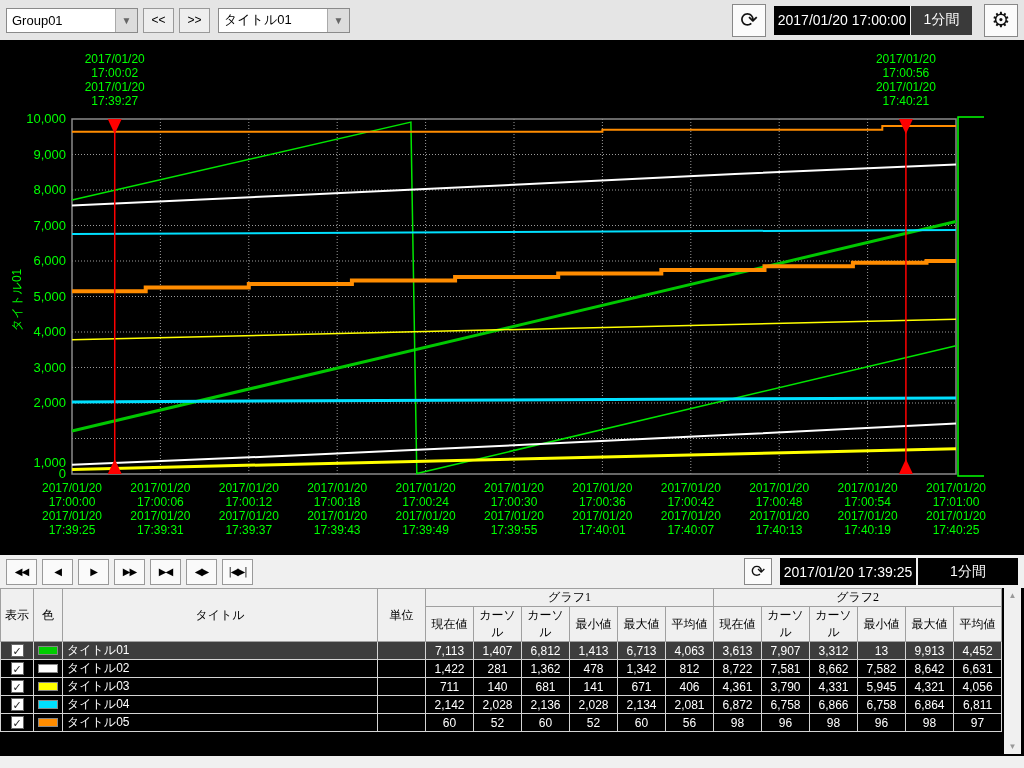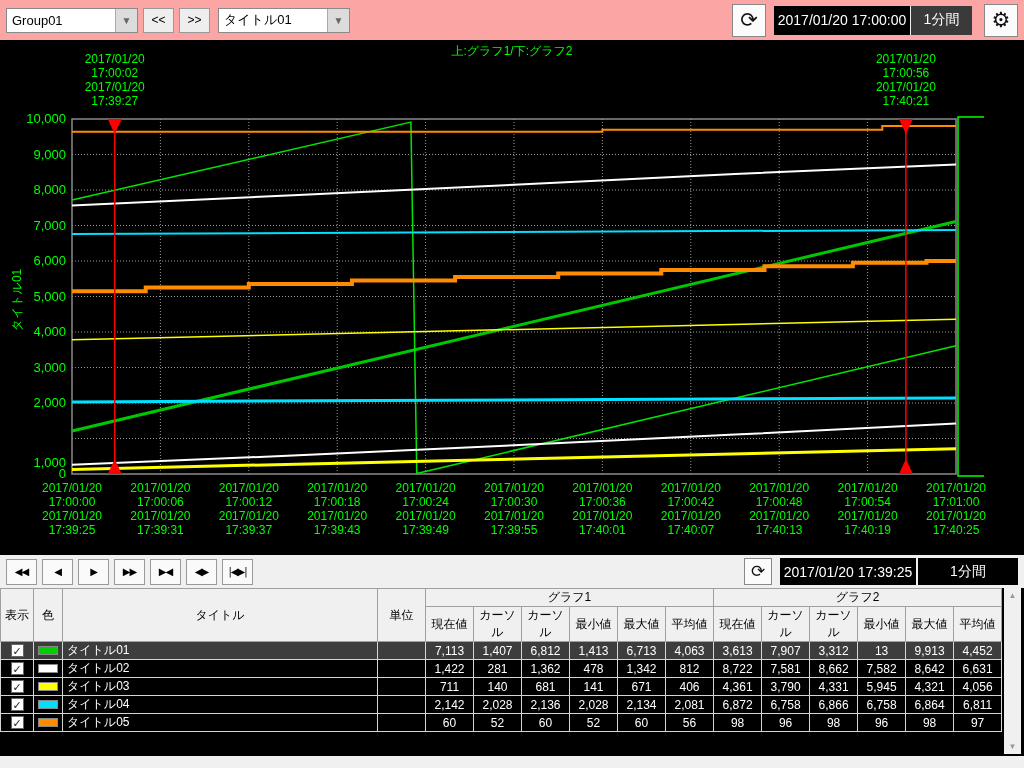--- a/index.html
+++ b/index.html
@@ -1,20 +1,20 @@
 <!DOCTYPE html>
 <html><head>
 <meta charset="utf-8">
 <style>
   html,body{margin:0;padding:0;background:#555;}
   *{box-sizing:border-box;}
   .screen{position:relative;width:1024px;height:768px;background:#000;font-family:"Liberation Sans",sans-serif;overflow:hidden;}
 
   
-  .toolbar-top{position:absolute;top:0;left:0;width:1024px;height:40px;background:#fca5a5;display:flex;align-items:center;padding:0 6px;}
+  .toolbar-top{position:absolute;top:0;left:0;width:1024px;height:40px;background:#e5e5e5;display:flex;align-items:center;padding:0 6px;}
   .select{width:132px;height:25px;background:#fff;border:1px solid #8a8a8a;display:flex;align-items:center;font-size:13px;color:#000;cursor:default;}
   .select-value{flex:1;padding-left:5px;white-space:nowrap;overflow:hidden;}
   .select-arrow{width:22px;height:100%;background:#dcdcdc;border-left:1px solid #aaa;color:#666;font-size:10px;display:flex;align-items:center;justify-content:center;}
   .nav-btn{width:31px;height:25px;background:#eee;border:1px solid #999;font-size:12px;color:#000;display:flex;align-items:center;justify-content:center;margin-left:5px;font-family:"Liberation Sans",sans-serif;}
   .sep8{width:8px;}
   .icon-btn{width:34px;height:33px;background:#fbfbfb;border:1px solid #888;display:flex;align-items:center;justify-content:center;font-size:21px;color:#111;padding:0;}
   .ts-black{height:29px;background:#000;color:#fff;font-size:14px;display:flex;align-items:center;justify-content:center;white-space:nowrap;}
   .interval-top{background:#3a3a3a;border-left:1px solid #f0f0f0;}
   .interval-bottom{background:#000;border-left:2px solid #f0f0f0;}
 
@@ -28,21 +28,21 @@
   .cursor-label{position:absolute;width:104px;text-align:center;color:#00ff00;font-size:12px;line-height:14px;top:12px;white-space:pre-line;}
 
   
   .toolbar-bottom{position:absolute;top:555px;left:0;width:1024px;height:33px;background:#f0f0f0;display:flex;align-items:center;padding:0 6px;}
   .pb{width:31px;height:26px;margin-right:5px;background:#fafafa;border:1px solid #999;color:#000;font-size:10px;letter-spacing:-1px;display:flex;align-items:center;justify-content:center;padding:0;white-space:nowrap;font-family:"DejaVu Sans",sans-serif;}
   .icon-btn-sm{width:28px;height:27px;background:#fbfbfb;border:1px solid #888;display:flex;align-items:center;justify-content:center;font-size:17px;color:#111;padding:0;}
 
   
   .table-area{position:absolute;top:588px;left:0;width:1024px;height:168px;background:#000;}
   table{border-collapse:collapse;table-layout:fixed;width:1001px;font-size:12px;}
-  thead th{background:#f0f0f0;border:1px solid #a0a0a0;color:#000;font-weight:normal;height:16px;padding:0 2px;font-size:12px;}
+  thead th{background:#f0f0f0;border:1px solid #a0a0a0;color:#000;font-weight:normal;height:16px;padding:0 2px;font-size:12px;font-family:Liberation Serif, serif;}
   tbody td{border:1px solid #d4d4d4;color:#fff;height:15px;padding:0 4px;text-align:center;background:#000;white-space:nowrap;overflow:hidden;}
   tbody tr.selected td{background:#3d3d3d;}
   td.ttl{text-align:left;}
   .cb{width:13px;height:13px;background:#fff;border:1px solid #666;margin:0 auto;font-size:11px;line-height:12px;color:#222;text-align:center;}
   .sw{width:20px;height:9px;margin:0 auto;border:1px solid #888;}
   .vscroll{position:absolute;right:3px;top:0;width:17px;height:166px;background:#f0f0f0;display:flex;flex-direction:column;justify-content:space-between;align-items:center;color:#999;font-size:8px;padding:3px 0;}
 
   .bottom-strip{position:absolute;top:756px;left:0;width:1024px;height:12px;background:#f0f0f0;}
   .mlauto{margin-left:auto;}
 </style>
@@ -107,21 +107,20 @@
         <polyline points="72.0,251.2 145.7,251.2 145.7,247.6 248.8,247.6 248.8,244.1 351.9,244.1 351.9,240.5 455.1,240.5 455.1,237.0 558.2,237.0 558.2,233.4 661.3,233.4 661.3,229.9 764.5,229.9 764.5,226.3 852.9,226.3 852.9,222.8 926.5,222.8 926.5,221.0 956.0,221.0" fill="none" stroke="#ff8c00" stroke-width="4"></polyline>
         <polyline points="72.0,91.8 602.4,91.8 602.4,89.7 882.3,89.7 882.3,86.1 956.0,86.1" fill="none" stroke="#ff8c00" stroke-width="2"></polyline>
         <line x1="114.72666666666666" x2="114.72666666666666" y1="79" y2="434" stroke="#ff0000" stroke-width="1.5"></line>
         <polygon points="107.72666666666666,79 121.72666666666666,79 114.72666666666666,94" fill="#ff0000"></polygon>
         <polygon points="107.72666666666666,434 121.72666666666666,434 114.72666666666666,419" fill="#ff0000"></polygon>
         <line x1="905.9066666666666" x2="905.9066666666666" y1="79" y2="434" stroke="#ff0000" stroke-width="1.5"></line>
         <polygon points="898.9066666666666,79 912.9066666666666,79 905.9066666666666,94" fill="#ff0000"></polygon>
         <polygon points="898.9066666666666,434 912.9066666666666,434 905.9066666666666,419" fill="#ff0000"></polygon>
         <path d="M 984 77 L 958 77 L 958 436 L 984 436" fill="none" stroke="#00ff00" stroke-width="1.5"></path>
       </svg>
-    <div class="chart-title">上:グラフ1/下:グラフ2</div>
     <div class="y-axis-title">タイトル01</div>
     <div id="chartLabels">
         <div class="y-tick" style="top: 71px;">10,000</div>
         <div class="y-tick" style="top: 106.5px;">9,000</div>
         <div class="y-tick" style="top: 142px;">8,000</div>
         <div class="y-tick" style="top: 177.5px;">7,000</div>
         <div class="y-tick" style="top: 213px;">6,000</div>
         <div class="y-tick" style="top: 248.5px;">5,000</div>
         <div class="y-tick" style="top: 284px;">4,000</div>
         <div class="y-tick" style="top: 319.5px;">3,000</div>

